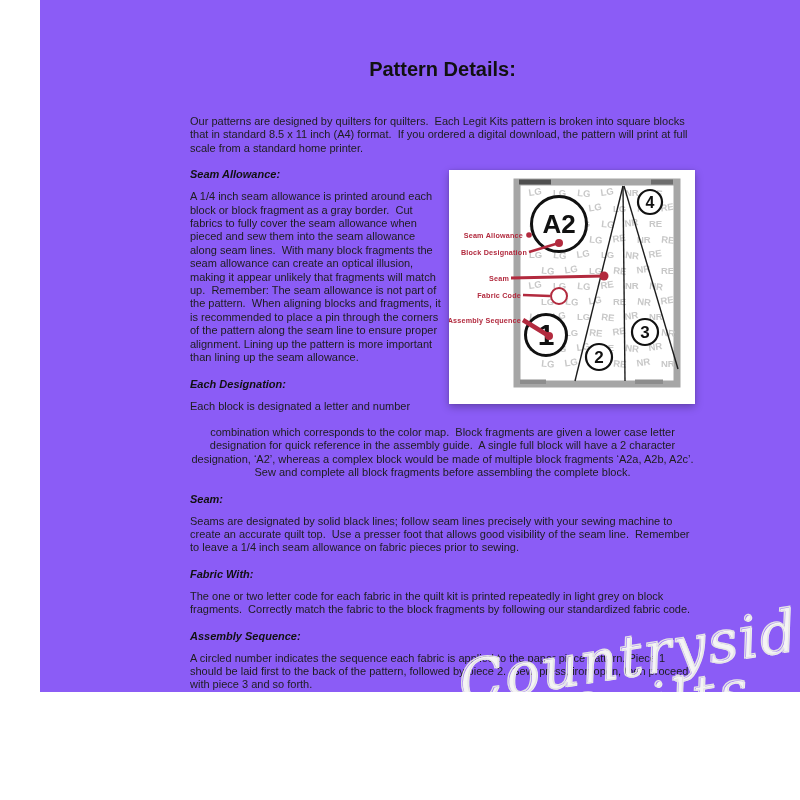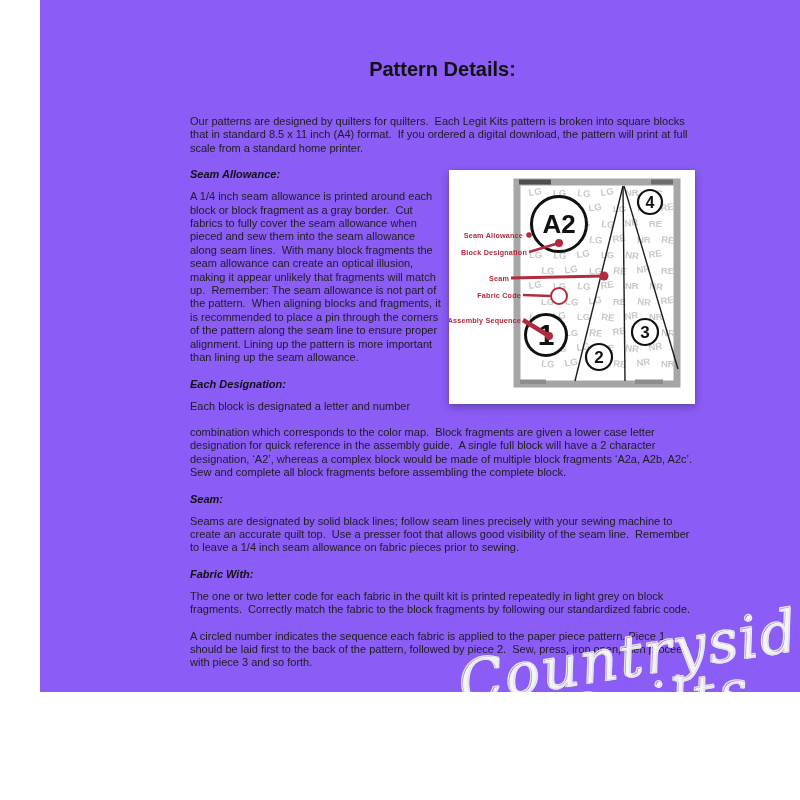--- a/index.html
+++ b/index.html
@@ -2,21 +2,21 @@
 <html style="--accent: #b22a3e;"><head>
 <meta charset="utf-8">
 <style>
   html,body{margin:0;padding:0;background:#ffffff;}
   .canvas{position:relative;width:800px;height:692px;background:#8b5cf6;overflow:hidden;
           font-family:"Liberation Sans", sans-serif;color:#1d1d1d;margin-left:40px;}
   .content{position:absolute;left:150px;top:58px;width:505px;}
   h1.title{font-size:20px;font-weight:bold;text-align:center;margin:0 0 34px 0;color:#111;}
   p.body, .bd-line{font-size:11px;line-height:13.4px;margin:0 0 13px 0;white-space:pre-wrap;}
   .bd-line{margin:0;}
-  .bd-rest{margin:0 0 13px 0;}
+  .bd-rest{margin:0 0 13px 0;text-align:center;}
   h2.sect{font-size:11px;line-height:13px;font-weight:bold;margin:13px 0 9px 0;color:#111;font-style:italic;}
   .figure-float{float:right;width:246px;height:234px;margin:2px 0 12px 8px;background:#fff;
                 box-shadow:0 3px 8px rgba(0,0,0,0.28), 0 0 2px rgba(0,0,0,0.12);}
   .figure-float svg{display:block;}
   :root{--accent:#b22a3e;}
   .acc-stroke{stroke:var(--accent);}
   .acc-fill{fill:var(--accent);}
   .ann-label{font:bold 7.2px "Liberation Sans",sans-serif;fill:var(--accent);letter-spacing:.2px;}
   .fab-code{font:bold 9.5px "Liberation Sans",sans-serif;}
   .seamline{stroke:#1c1c1c;stroke-width:1.4;fill:none;}
@@ -188,20 +188,21 @@
     <h2 class="sect">Each Designation:</h2>
     <p class="body bd-line">Each block is designated a letter and number</p>
     <p class="body bd-rest">combination which corresponds to the color map.  Block fragments are given a lower case letter designation for quick reference in the assembly guide.  A single full block will have a 2 character designation, ‘A2’, whereas a complex block would be made of multiple block fragments ‘A2a, A2b, A2c’.   Sew and complete all block fragments before assembling the complete block.</p>
 
     <h2 class="sect">Seam:</h2>
     <p class="body">Seams are designated by solid black lines; follow seam lines precisely with your sewing machine to create an accurate quilt top.  Use a presser foot that allows good visibility of the seam line.  Remember to leave a 1/4 inch seam allowance on fabric pieces prior to sewing.</p>
 
     <h2 class="sect">Fabric With:</h2>
     <p class="body">The one or two letter code for each fabric in the quilt kit is printed repeatedly in light grey on block fragments.  Correctly match the fabric to the block fragments by following our standardized fabric code.</p>
 
+    <h2 class="sect">Assembly Sequence:</h2>
     <p class="body">A circled number indicates the sequence each fabric is applied to the paper piece pattern. Piece 1 should be laid first to the back of the pattern, followed by piece 2.  Sew, press, iron open, then proceed with piece 3 and so forth.</p>
   </div>
 
   <div class="watermark">
     <div class="w1">Countryside</div>
     <div class="w2">Quilts</div>
   </div>
 
   <div class="footer">
     <span>© 2020 Legit Kits, LLC</span>

